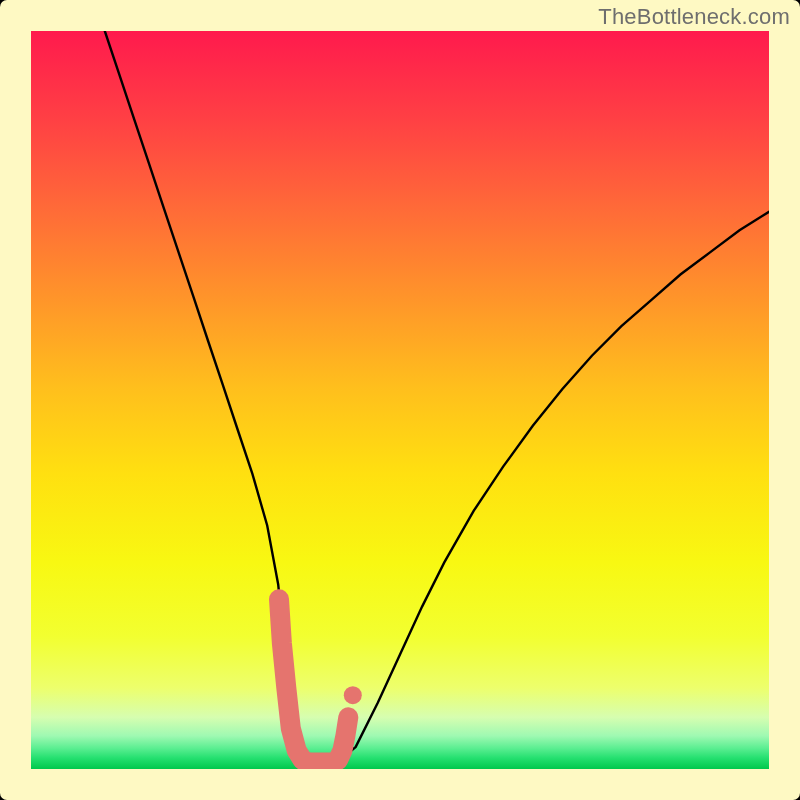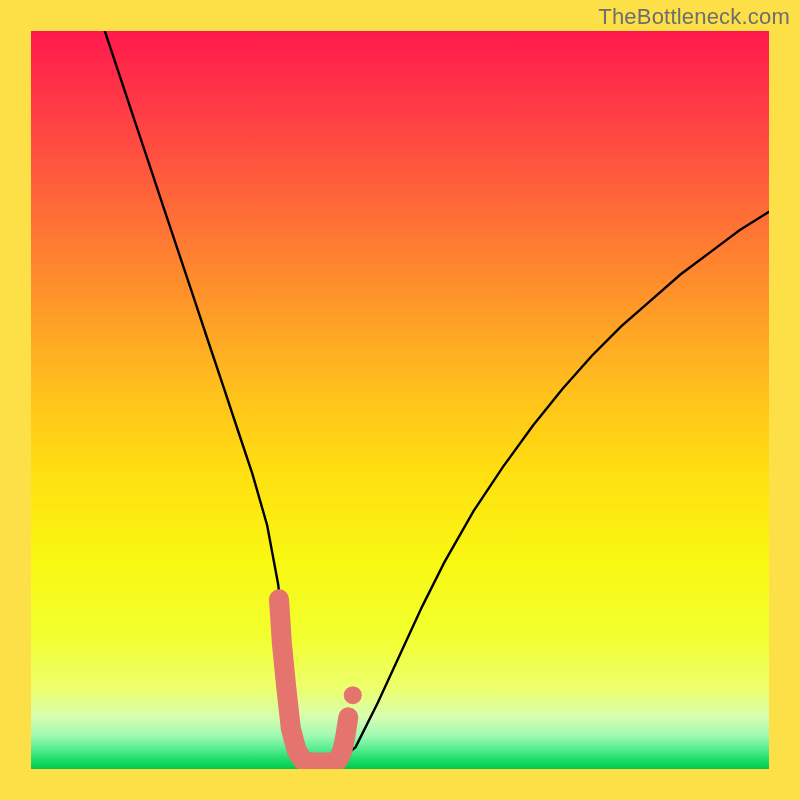--- a/index.html
+++ b/index.html
@@ -7,21 +7,22 @@
     padding: 0;
     width: 800px;
     height: 800px;
     background: #000;
     overflow: hidden;
     font-family: Arial, Helvetica, sans-serif;
   }
   .frame {
     position: absolute;
     inset: 0;
-    background: #fde047;
+    background: #fef9c3;
+    border-radius: 7px;
   }
   .watermark {
     position: absolute;
     top: 4px;
     right: 10px;
     color: #6e6e6e;
     font-size: 22px;
     font-weight: 500;
     letter-spacing: 0.2px;
     z-index: 10;

